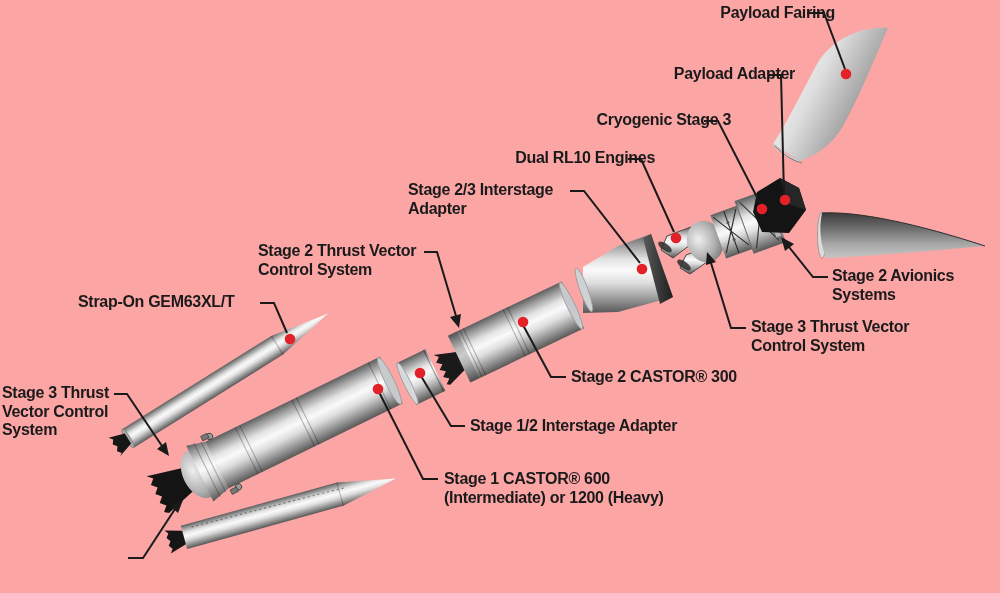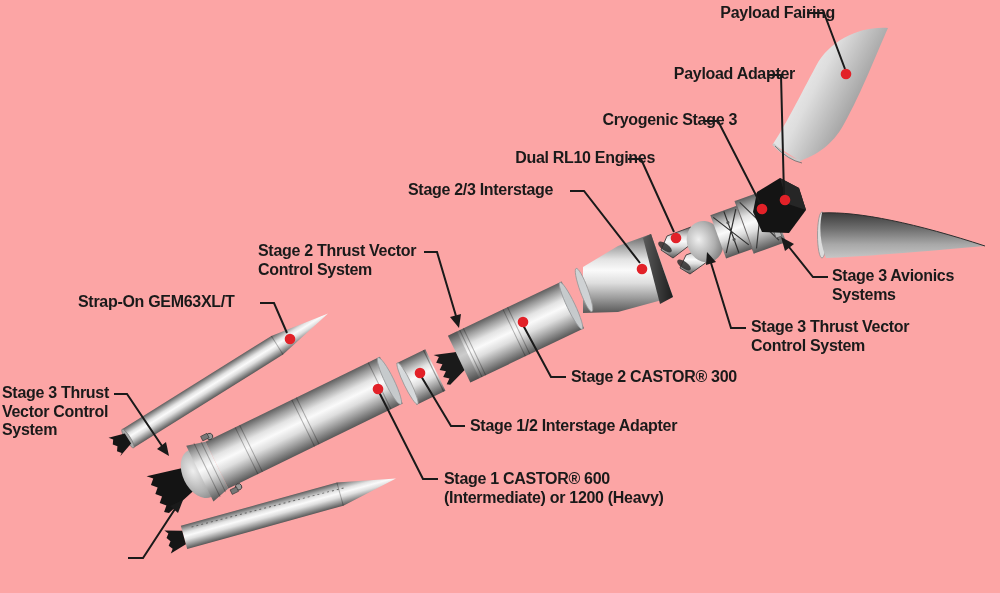--- a/index.html
+++ b/index.html
@@ -190,38 +190,39 @@
     <circle class="dot" cx="290" cy="339" r="5.3"></circle>
   </g>
 </svg>
 
 <div class="label ra" style="right:193px;top:4px">
   <div>Payload Fairing</div>
 </div>
 <div class="label ra" style="right:233px;top:65px">
   <div>Payload Adapter</div>
 </div>
-<div class="label ra" style="right:291px;top:111px">
+<div class="label ra" style="right:297px;top:111px">
   <div>Cryogenic Stage 3</div>
 </div>
 <div class="label ra" style="right:373px;top:149px">
   <div>Dual RL10 Engines</div>
 </div>
 <div class="label" style="left:408px;top:181px">
   <div>Stage 2/3 Interstage</div>
+  <div>Adapter</div>
 </div>
 <div class="label" style="left:258px;top:242px">
   <div>Stage 2 Thrust Vector</div>
   <div>Control System</div>
 </div>
 <div class="label" style="left:78px;top:293px">
   <div>Strap-On GEM63XL/T</div>
 </div>
 <div class="label" style="left:832px;top:267px">
-  <div>Stage 3 Avionics</div>
+  <div>Stage 2 Avionics</div>
   <div>Systems</div>
 </div>
 <div class="label" style="left:751px;top:318px">
   <div>Stage 3 Thrust Vector</div>
   <div>Control System</div>
 </div>
 <div class="label" style="left:571px;top:368px">
   <div>Stage 2 CASTOR® 300</div>
 </div>
 <div class="label" style="left:470px;top:417px">

